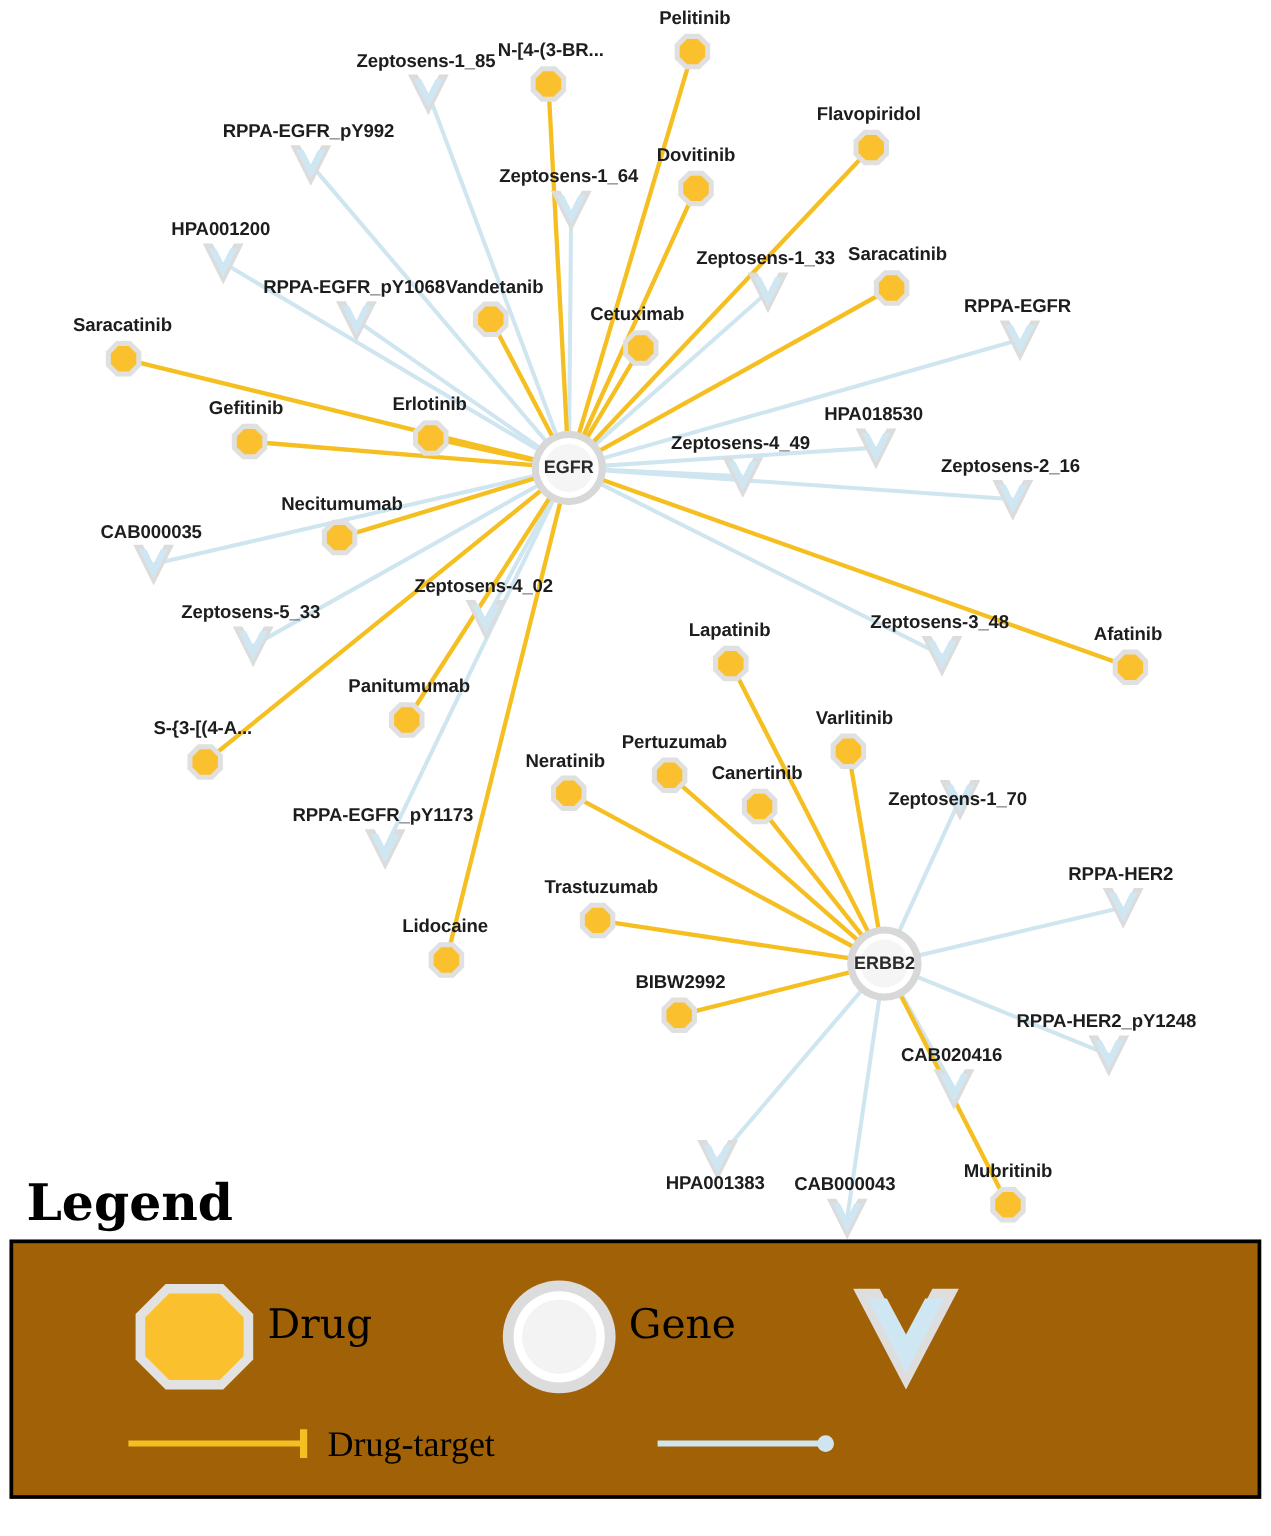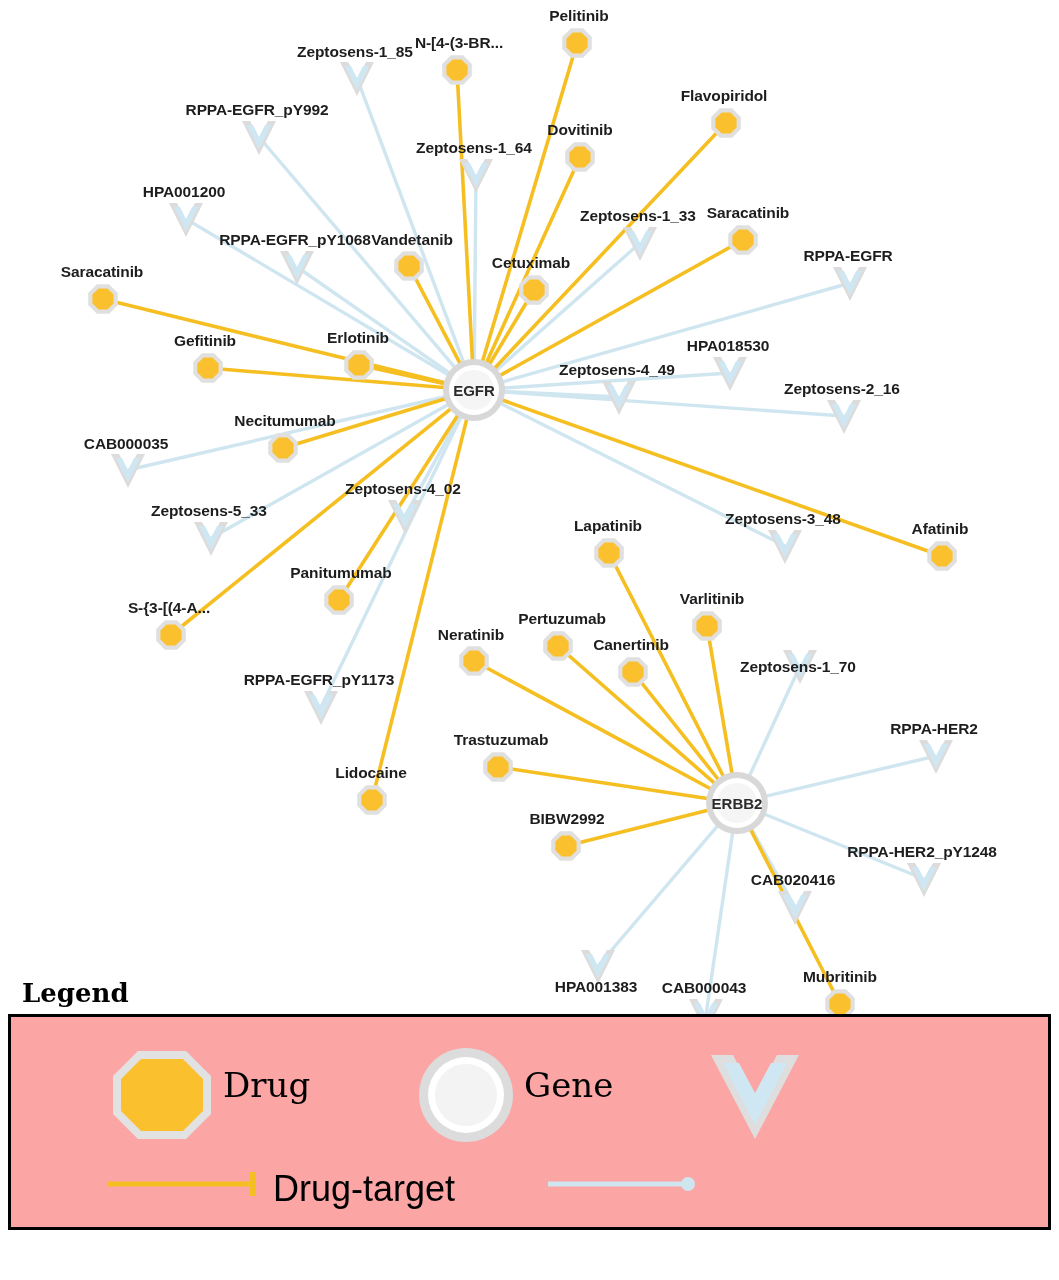--- a/index.html
+++ b/index.html
@@ -44,43 +44,43 @@
     transform: translate(-50%, -50%);
   }
   #legend-wrap {
     position: absolute;
     left: 0;
     top: 978px;
     width: 1059px;
   }
   #legend-title {
     font-family: "DejaVu Serif", serif;
-    font-size: 26px;
+    font-size: 42px;
     font-weight: bold;
     color: #000;
     margin-left: 22px;
     margin-bottom: 6px;
   }
   #legend-box {
     margin: 0 8px 0 8px;
     border: 3px solid #000;
     height: 210px;
     position: relative;
-    background: #fca5a5;
+    background: #a16207;
   }
   .legend-item-label {
     font-family: "DejaVu Serif", serif;
     font-size: 34px;
     color: #000;
     position: absolute;
     white-space: nowrap;
   }
   .legend-edge-label {
-    font-family: Liberation Sans, sans-serif;
-    font-size: 36px;
+    font-family: Liberation Serif, serif;
+    font-size: 30px;
     color: #000;
     position: absolute;
     white-space: nowrap;
   }
   .lg-shape {
     position: absolute;
   }
 </style>
 </head>
 <body>

